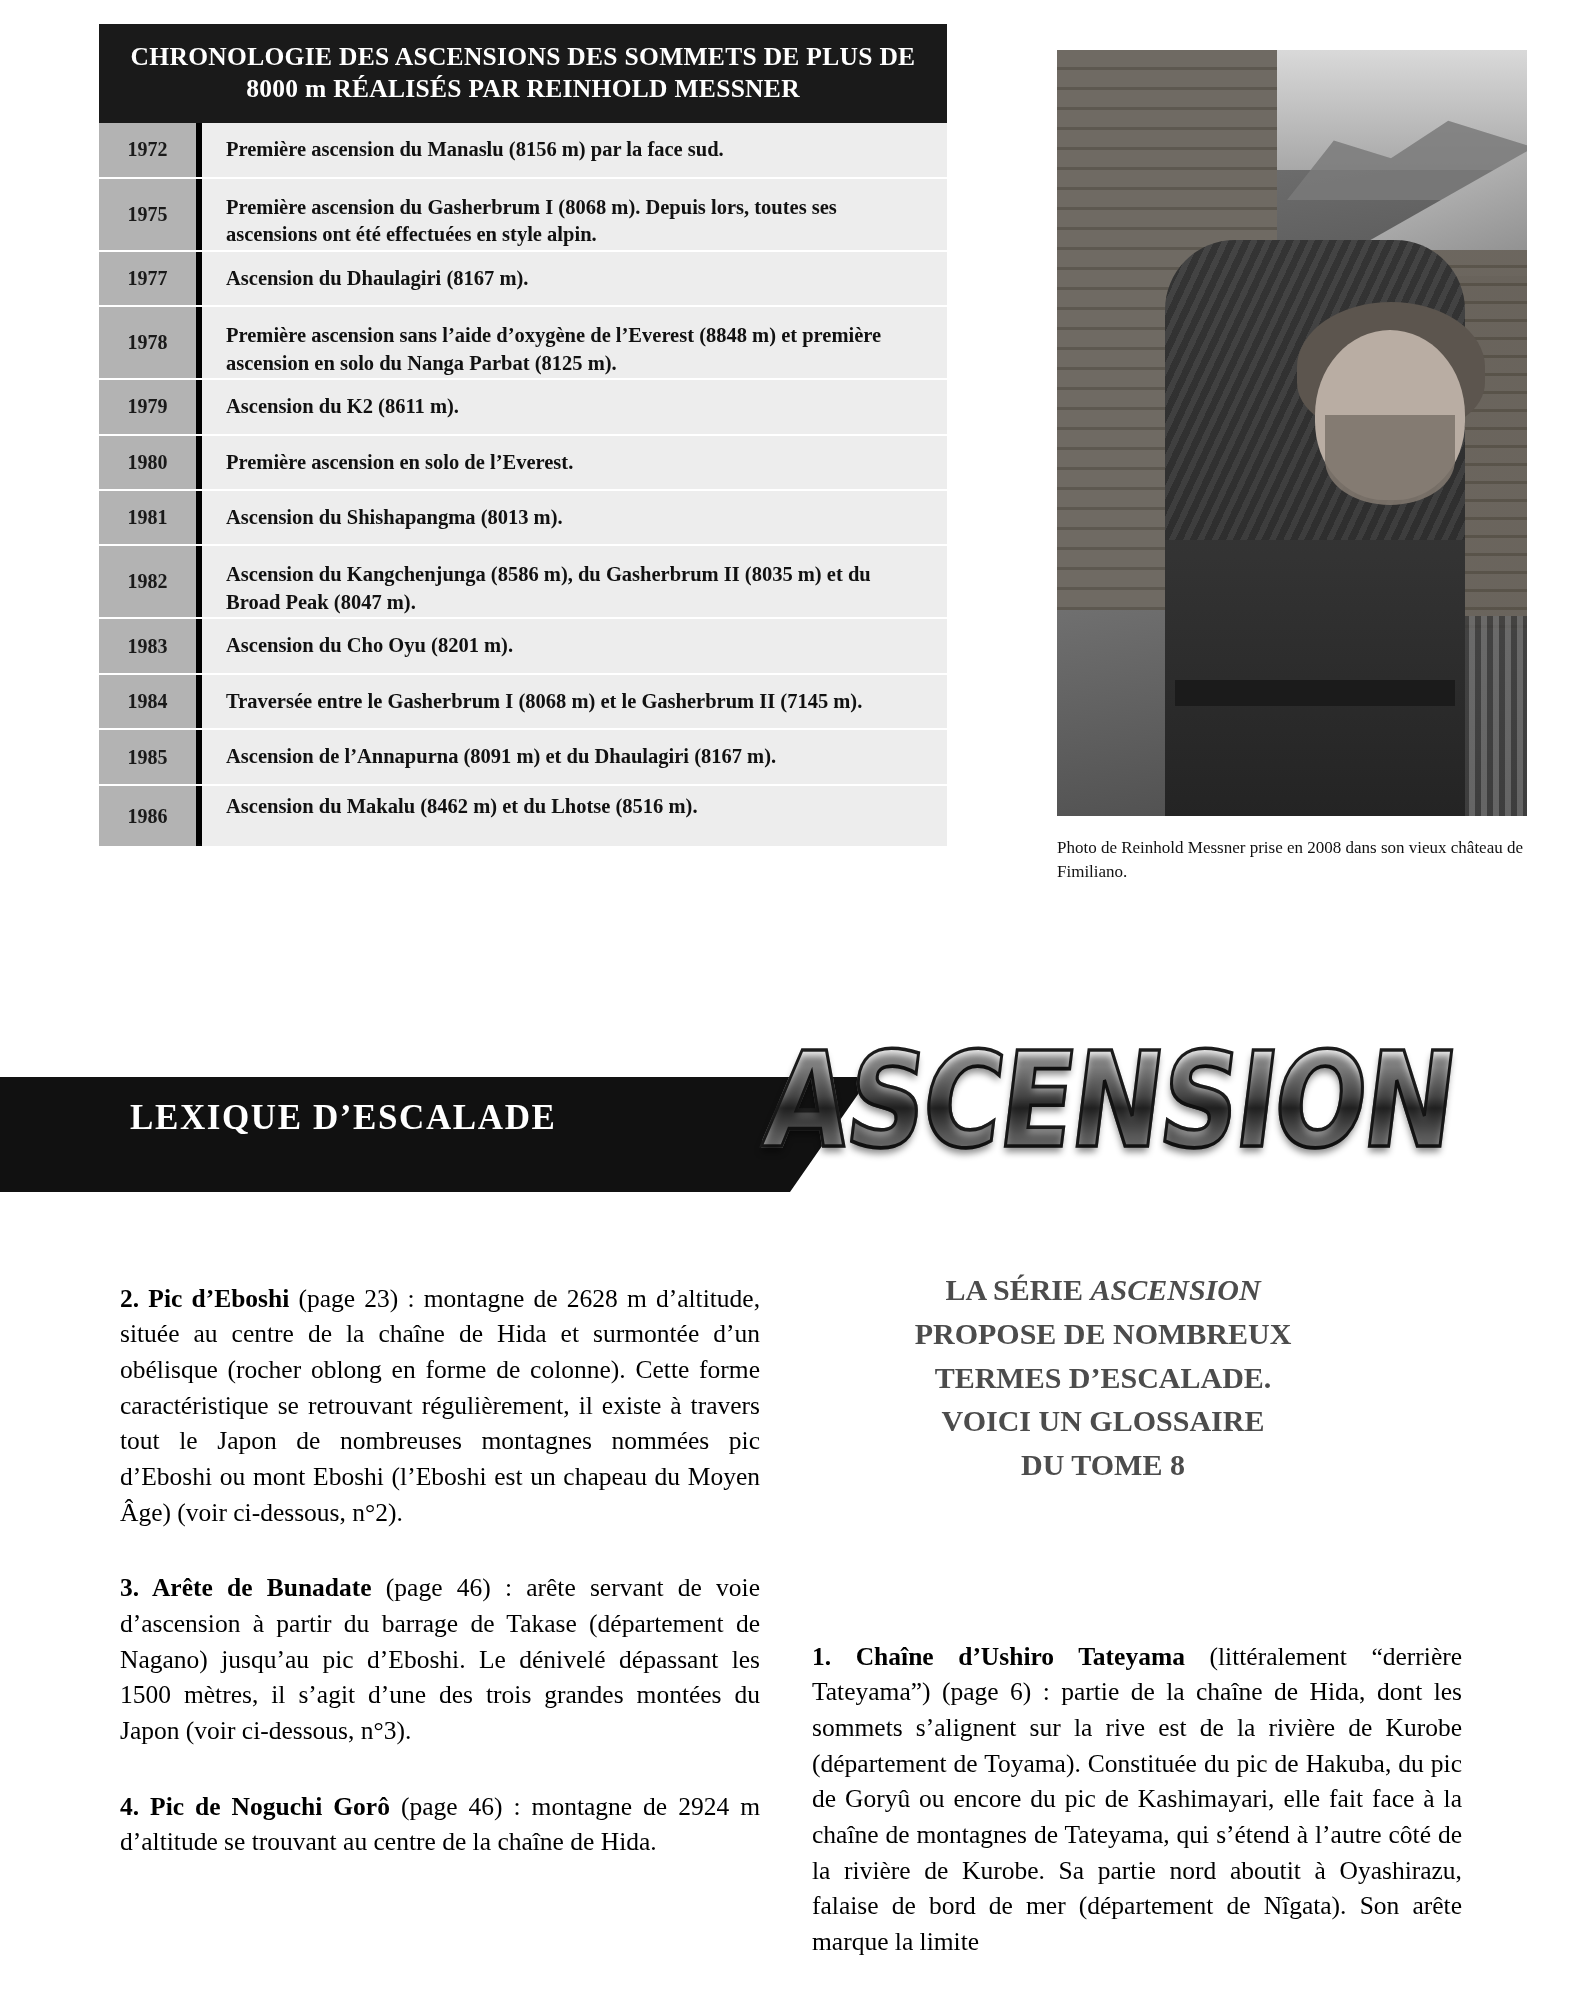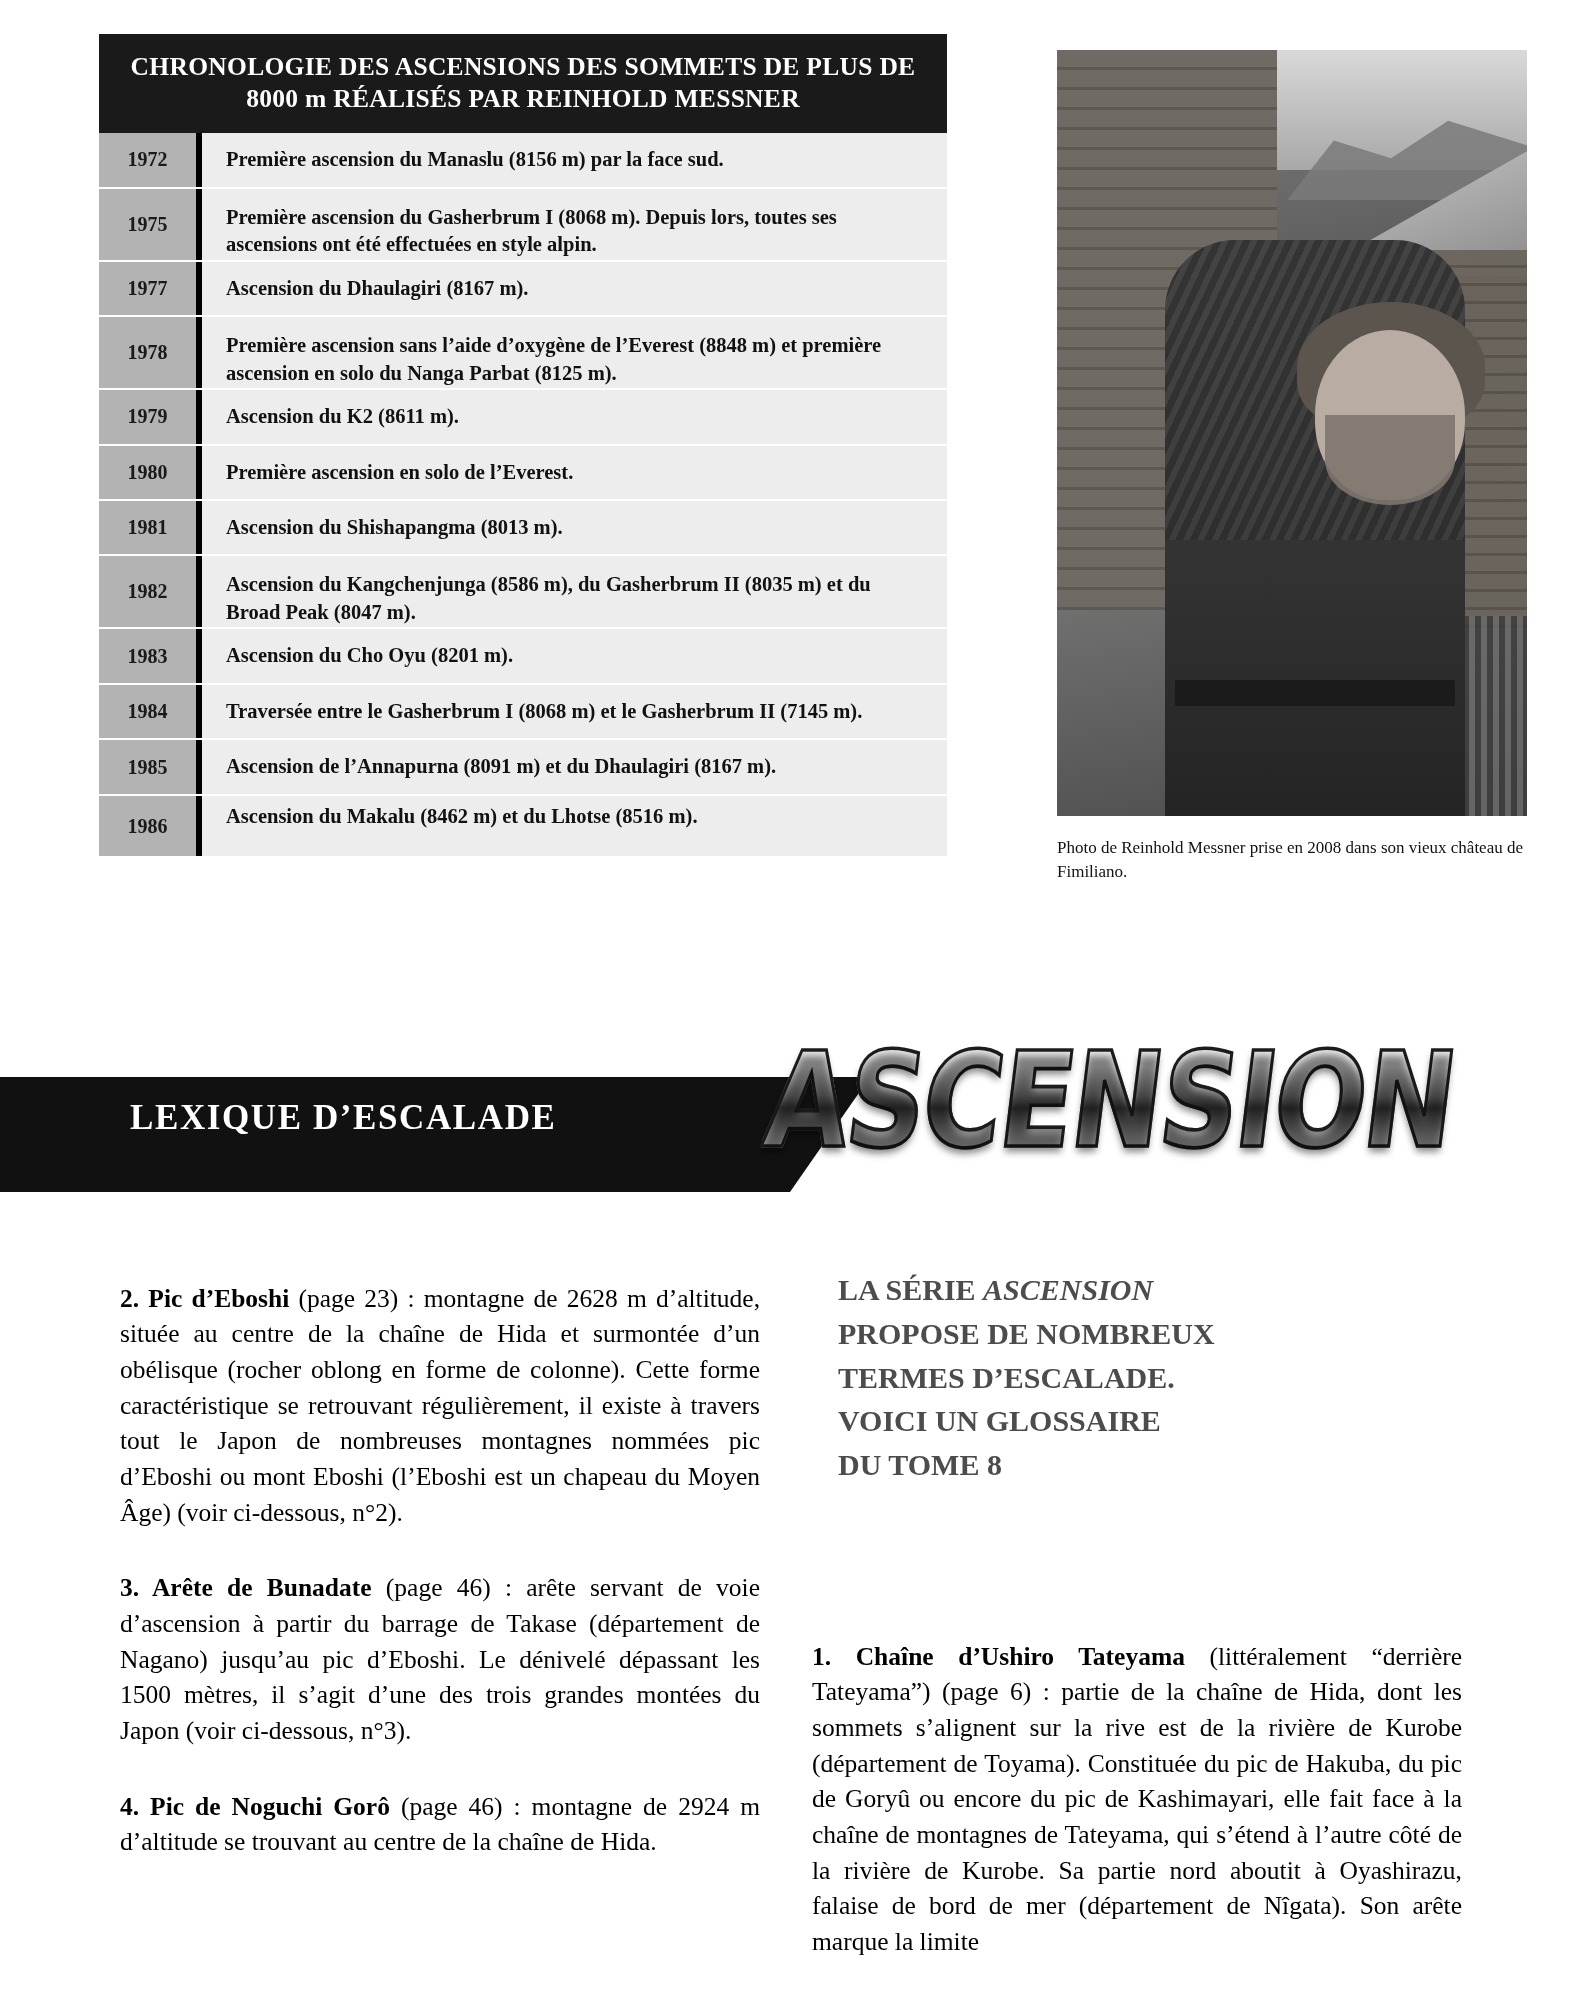--- a/index.html
+++ b/index.html
@@ -13,21 +13,21 @@
     position: relative;
     font-family: "Liberation Serif", serif;
     color: #000000;
     overflow: hidden;
   }
 
   
   #chrono-table {
     position: absolute;
     left: 99px;
-    top: 34px;
+    top: 24px;
     width: 848px;
   }
   #chrono-header {
     background: #1a1a1a;
     color: #ffffff;
     text-align: center;
     font-weight: bold;
     font-size: 25.5px;
     letter-spacing: 0.3px;
     padding: 17px 14px 18px 14px;
@@ -195,20 +195,21 @@
     text-shadow: 0 5px 7px rgba(0,0,0,.45);
     transform: scaleY(1.22);
   }
 
   
   #series-intro {
     position: absolute;
     left: 838px;
     top: 1268px;
     width: 530px;
+    text-align: center;
     font-size: 30px;
     font-weight: bold;
     line-height: 1.46;
     color: #4c4c4c;
     font-family: "Liberation Serif", serif;
   }
   #series-intro .ital { font-style: italic; }
 
   
   .col {

